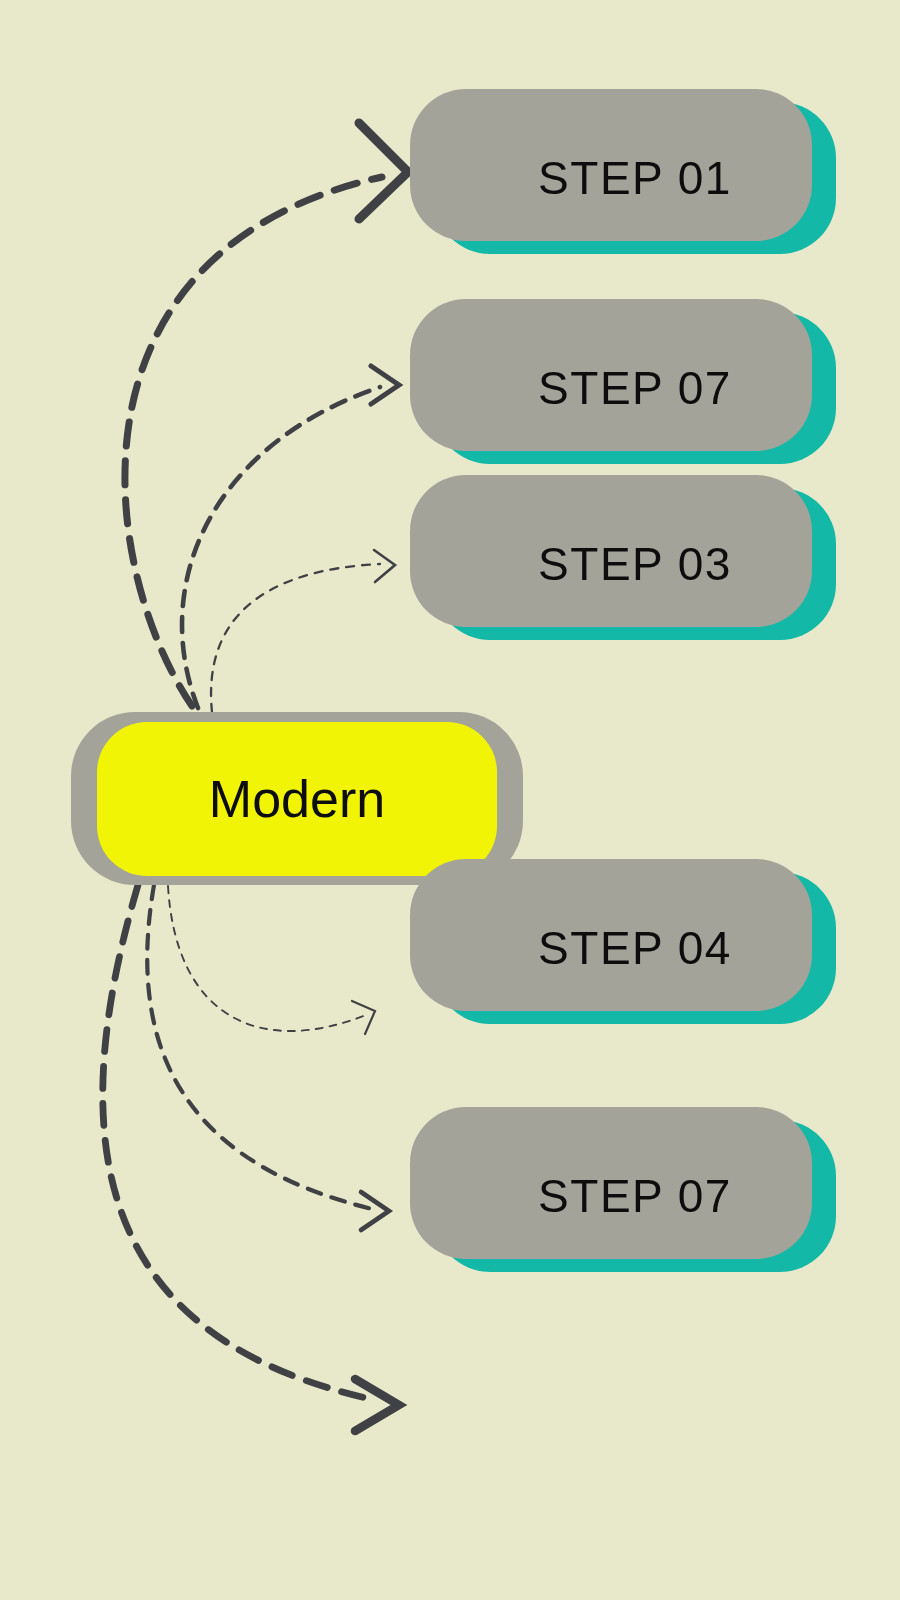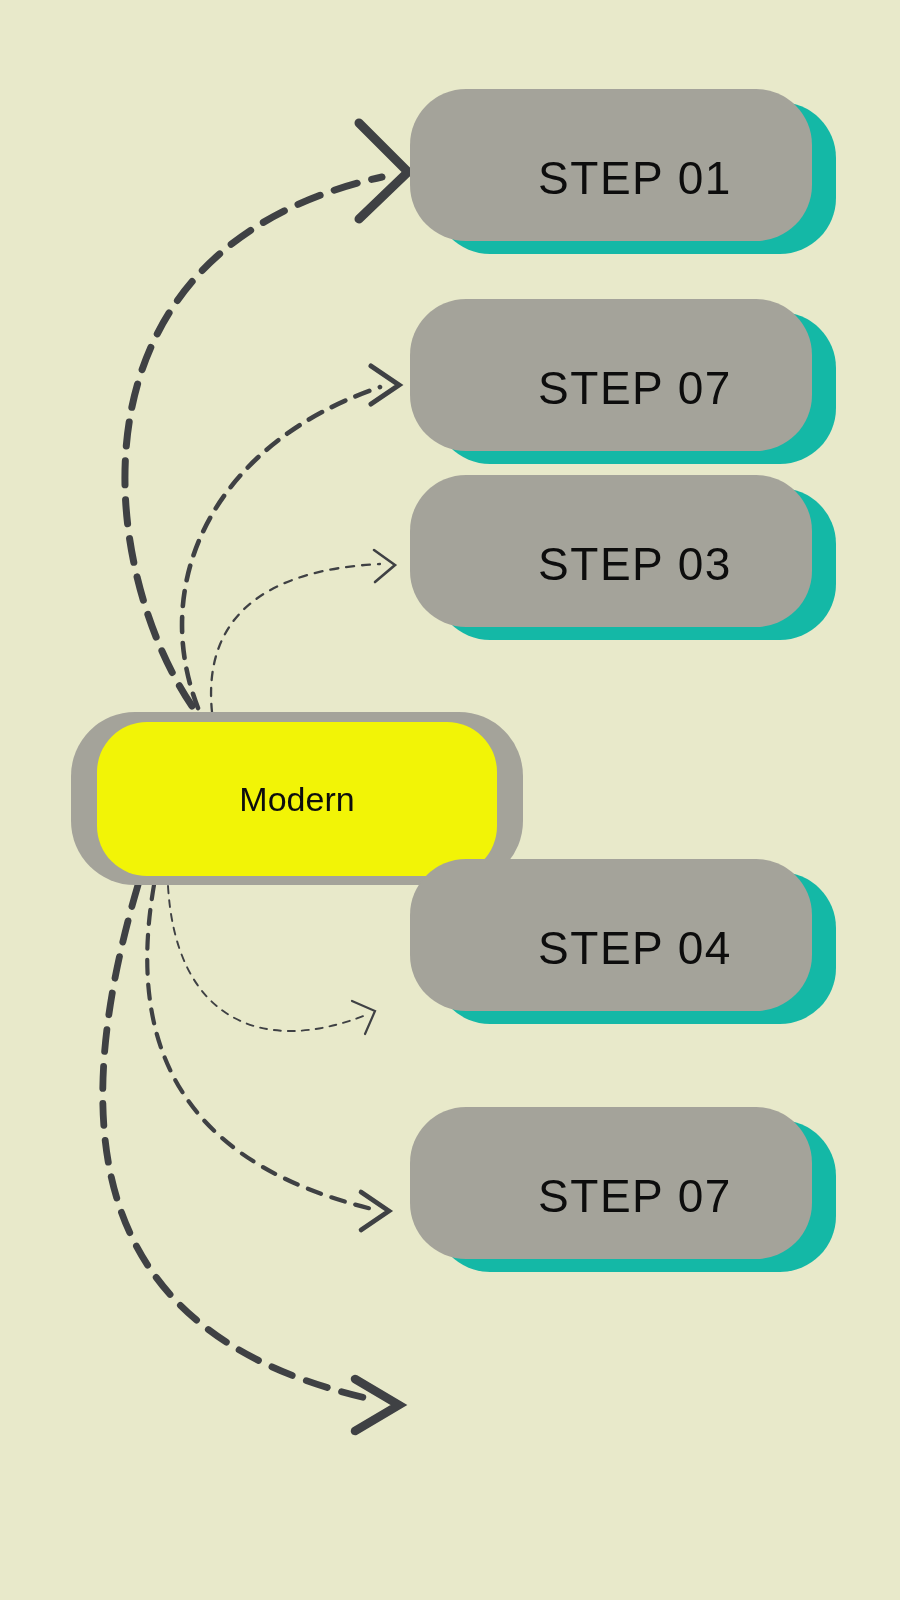--- a/index.html
+++ b/index.html
@@ -54,21 +54,21 @@
   }
   .center-node .inner{
     width:100%;height:100%;
     background:#f2f406;
     border-radius:50px;
     display:flex;flex-direction:column;
     align-items:center;justify-content:center;
     text-align:center;
   }
   .center-node .line{
-    font-size:34px;
+    font-size:52px;
     line-height:57px;
     color:#0d0d0d;
   }
 </style>
 </head>
 <body>
 
 <div class="canvas">
 
   <svg class="arrows" width="900" height="1600" viewBox="0 0 900 1600">

